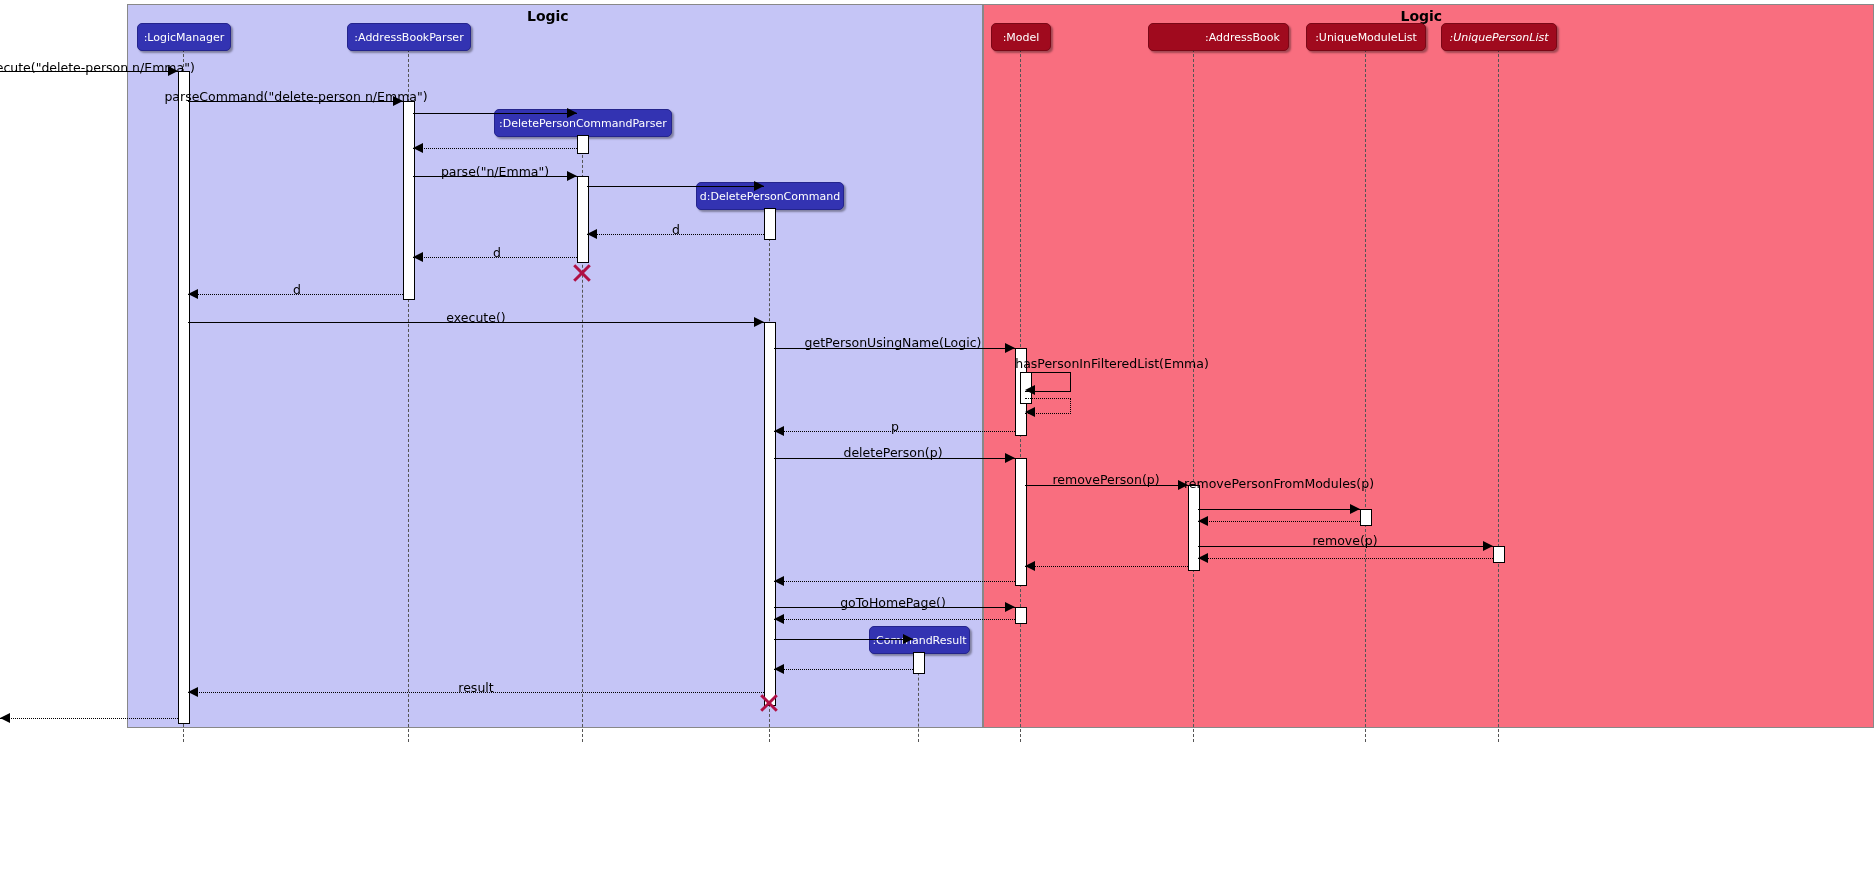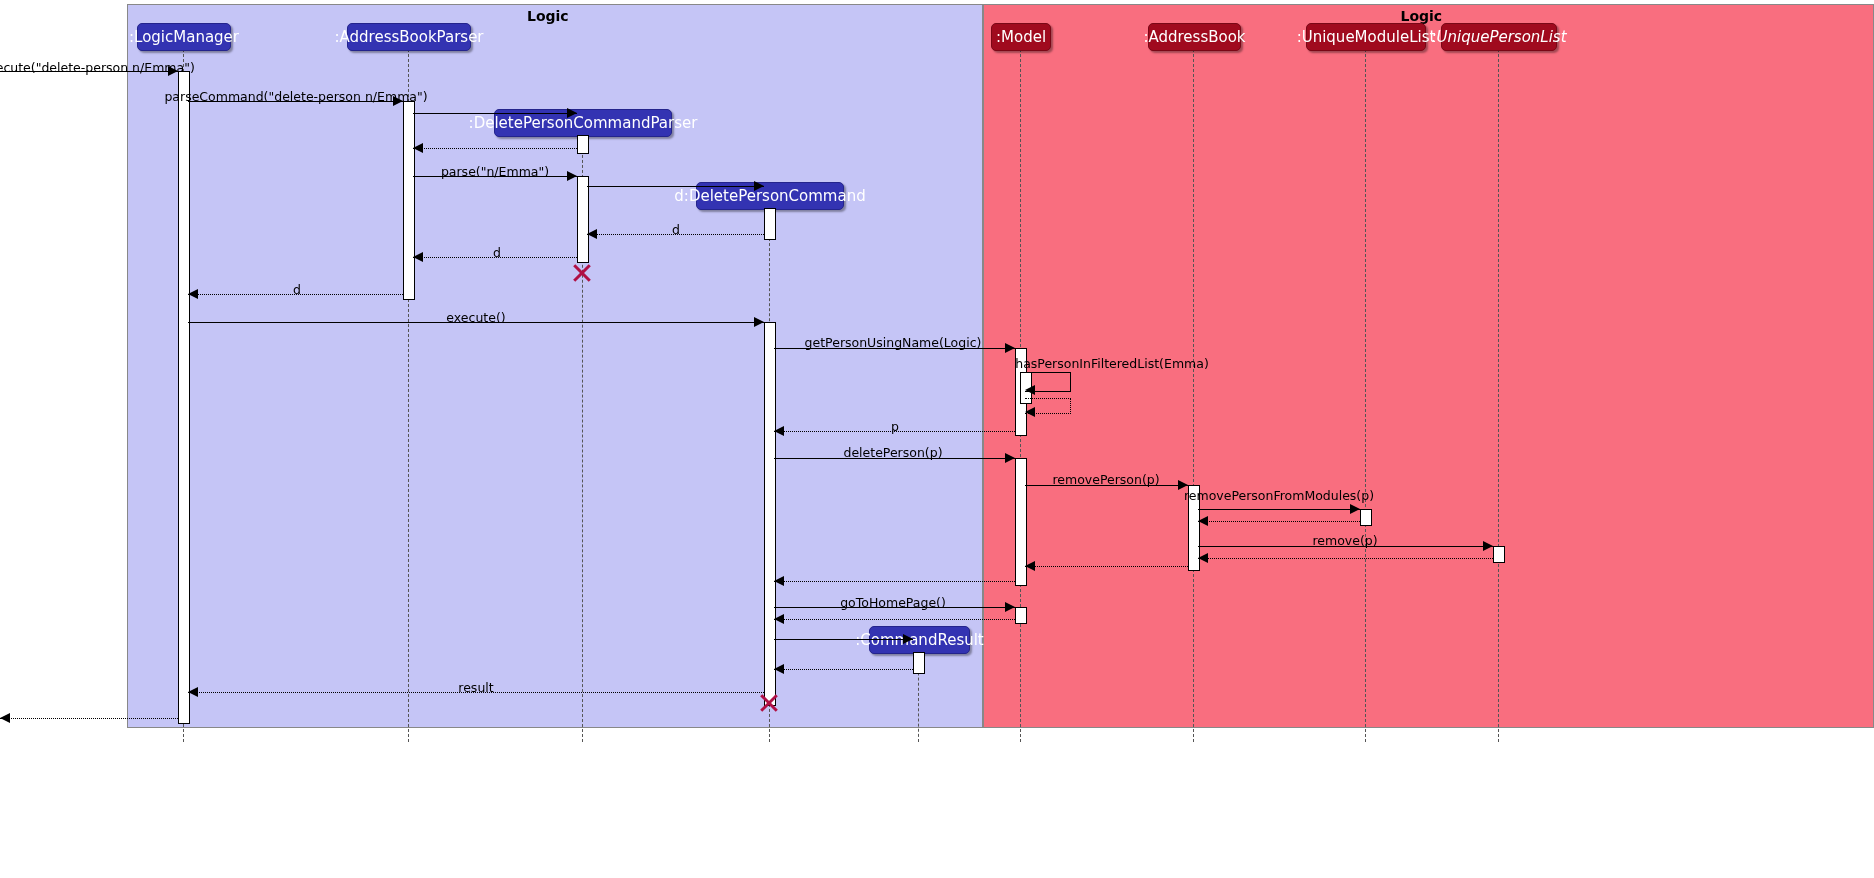--- a/index.html
+++ b/index.html
@@ -1,18 +1,18 @@
 <!DOCTYPE html>
 <html><head>
 <meta charset="utf-8">
 <style>
   html,body{margin:0;padding:0;background:#ffffff;}
   body{font-family:"DejaVu Sans","Liberation Sans",sans-serif;}
   #stage{position:relative;width:1874px;height:878px;overflow:hidden;background:#fff;}
-  .box{position:absolute;border-radius:5px;color:#fff;font-size:15px;
+  .box{position:absolute;border-radius:5px;color:#fff;font-size:11px;
        display:flex;align-items:center;justify-content:center;
        box-shadow:2px 2px 2px rgba(0,0,0,.35);white-space:nowrap;}
   .box.logic{background:#3333b2;border:1px solid #24248c;}
   .box.model{background:#a00a1e;border:1px solid #7a0716;}
   .grouplabel{position:absolute;font-size:14px;font-weight:bold;color:#000;}
   .lifeline{position:absolute;width:0;border-left:1px dashed #555;}
   .activation{position:absolute;background:#fff;border:1px solid #000;}
   .msg{position:absolute;height:0;border-top:1px solid #000;}
   .msg.dashed{border-top:1px dotted #000;}
   .label{position:absolute;font-size:12.5px;color:#000;white-space:nowrap;
@@ -44,21 +44,21 @@
     <div class="lifeline" style="left: 1020px; top: 49px; height: 693px;"></div>
     <div class="lifeline" style="left: 1193px; top: 49px; height: 693px;"></div>
     <div class="lifeline" style="left: 1365px; top: 49px; height: 693px;"></div>
     <div class="lifeline" style="left: 1498px; top: 49px; height: 693px;"></div>
     <div class="box logic" style="left: 137px; top: 23px; width: 92px; height: 26px;">:LogicManager</div>
     <div class="box logic" style="left: 347px; top: 23px; width: 122px; height: 26px;">:AddressBookParser</div>
     <div class="box logic" style="left: 494px; top: 109px; width: 176px; height: 26px;">:DeletePersonCommandParser</div>
     <div class="box logic" style="left: 696px; top: 182px; width: 146px; height: 26px;">d:DeletePersonCommand</div>
     <div class="box logic" style="left: 869px; top: 626px; width: 99px; height: 26px;">:CommandResult</div>
     <div class="box model" style="left: 991px; top: 23px; width: 58px; height: 26px;">:Model</div>
-    <div class="box model" style="left: 1148px; top: 23px; width: 91px; height: 26px;">:AddressBook</div>
+    <div class="box model" style="left: 1148px; top: 23px; width: 91px; height: 26px; padding-left: 48px;">:AddressBook</div>
     <div class="box model" style="left: 1306px; top: 23px; width: 118px; height: 26px;">:UniqueModuleList</div>
     <div class="box model" style="left: 1441px; top: 23px; width: 114px; height: 26px; font-style: italic;">:UniquePersonList</div>
     <div class="activation" style="left: 178px; top: 71px; width: 10px; height: 651px;"></div>
     <div class="activation" style="left: 403px; top: 101px; width: 10px; height: 197px;"></div>
     <div class="activation" style="left: 577px; top: 135px; width: 10px; height: 17px;"></div>
     <div class="activation" style="left: 577px; top: 176px; width: 10px; height: 85px;"></div>
     <div class="activation" style="left: 764px; top: 208px; width: 10px; height: 30px;"></div>
     <div class="activation" style="left: 764px; top: 322px; width: 10px; height: 382px;"></div>
     <div class="activation" style="left: 1015px; top: 348px; width: 10px; height: 86px;"></div>
     <div class="activation" style="left: 1020px; top: 372px; width: 10px; height: 30px;"></div>
@@ -107,21 +107,21 @@
     <div class="arrowhead left" style="left: 774px; top: 426px;"></div>
     <div class="label" style="left: 895px; top: 419px;">p</div>
     <div class="msg" style="left: 774px; top: 458px; width: 241px;"></div>
     <div class="arrowhead right" style="left: 1005px; top: 453px;"></div>
     <div class="label" style="left: 893px; top: 445px; text-decoration: underline;">deletePerson(p)</div>
     <div class="msg" style="left: 1025px; top: 485px; width: 163px;"></div>
     <div class="arrowhead right" style="left: 1178px; top: 480px;"></div>
     <div class="label" style="left: 1106px; top: 472px;">removePerson(p)</div>
     <div class="msg" style="left: 1198px; top: 509px; width: 162px;"></div>
     <div class="arrowhead right" style="left: 1350px; top: 504px;"></div>
-    <div class="label" style="left: 1279px; top: 488px;">removePersonFromModules(p)</div>
+    <div class="label" style="left: 1279px; top: 476px;">removePersonFromModules(p)</div>
     <div class="msg dashed" style="left: 1198px; top: 521px; width: 162px;"></div>
     <div class="arrowhead left" style="left: 1198px; top: 516px;"></div>
     <div class="msg" style="left: 1198px; top: 546px; width: 295px;"></div>
     <div class="arrowhead right" style="left: 1483px; top: 541px;"></div>
     <div class="label" style="left: 1345px; top: 533px;">remove(p)</div>
     <div class="msg dashed" style="left: 1198px; top: 558px; width: 295px;"></div>
     <div class="arrowhead left" style="left: 1198px; top: 553px;"></div>
     <div class="msg dashed" style="left: 1025px; top: 566px; width: 163px;"></div>
     <div class="arrowhead left" style="left: 1025px; top: 561px;"></div>
     <div class="msg dashed" style="left: 774px; top: 581px; width: 241px;"></div>

